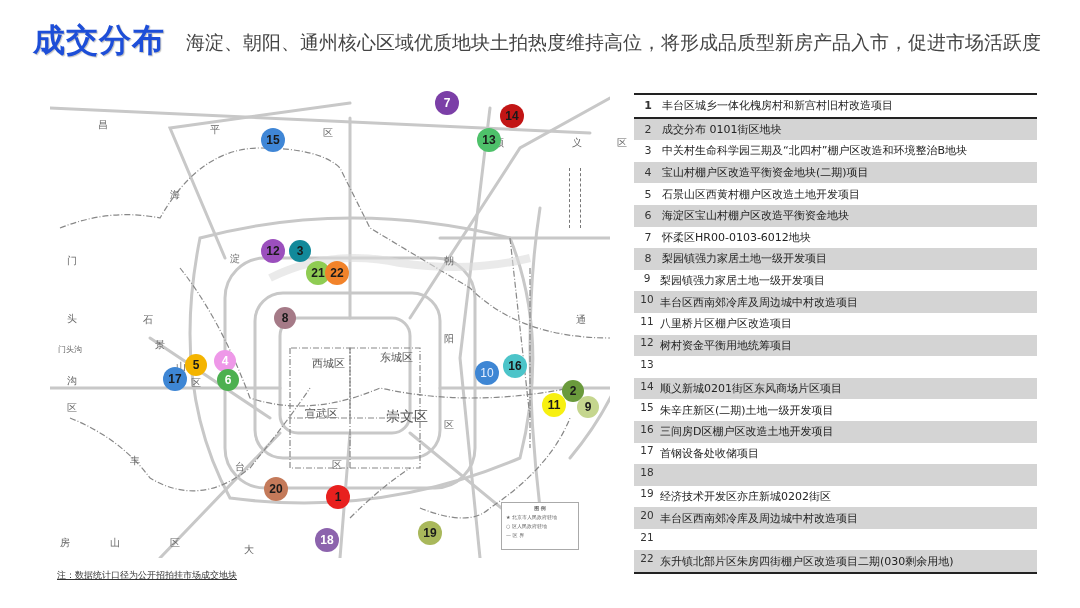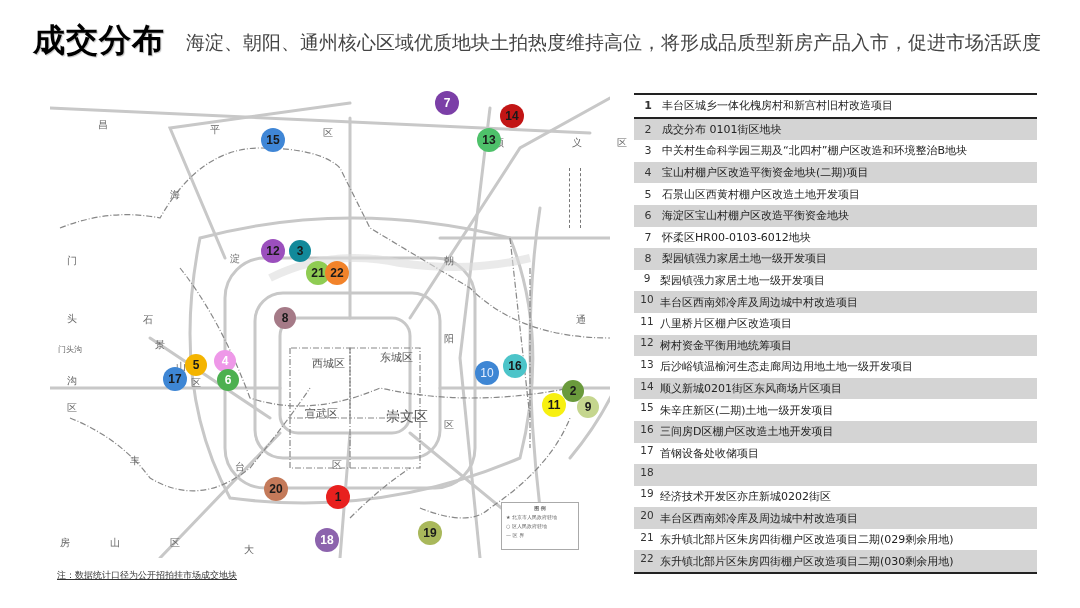--- a/index.html
+++ b/index.html
@@ -1,21 +1,21 @@
 <!DOCTYPE html>
 <html><head>
 <meta charset="utf-8">
 <style>
   html, body { margin:0; padding:0; }
   body {
     width:1080px; height:608px; background:#ffffff; position:relative; overflow:hidden;
     font-family:"DejaVu Sans", "Liberation Sans", sans-serif;
   }
   .title {
-    position:absolute; left:33px; top:19px; font-size:32px; font-weight:bold; color:#000000;
+    position:absolute; left:33px; top:19px; font-size:32px; font-weight:bold; color:#1d4ed8;
     letter-spacing:1px; text-shadow:1px 1px 1px rgba(0,0,0,0.25);
   }
   .subtitle {
     position:absolute; left:186px; top:30px; font-size:19px; color:#444; white-space:nowrap;
   }
   .map {
     position:absolute; left:50px; top:88px; width:560px; height:470px;
   }
   .map svg { position:absolute; left:0; top:0; }
   .marker {
@@ -210,21 +210,20 @@
   <div class="row">
       <span class="num low">11</span>
       <span class="txt">八里桥片区棚户区改造项目</span>
     </div>
   <div class="row shade">
       <span class="num low">12</span>
       <span class="txt">树村资金平衡用地统筹项目</span>
     </div>
   <div class="row">
       <span class="num low">13</span>
-      <span class="txt">后沙峪镇温榆河生态走廊周边用地土地一级开发项目</span>
     </div>
   <div class="row shade">
       <span class="num low">14</span>
       <span class="txt">顺义新城0201街区东风商场片区项目</span>
     </div>
   <div class="row">
       <span class="num low">15</span>
       <span class="txt">朱辛庄新区(二期)土地一级开发项目</span>
     </div>
   <div class="row shade">
@@ -241,19 +240,18 @@
   <div class="row">
       <span class="num low">19</span>
       <span class="txt">经济技术开发区亦庄新城0202街区</span>
     </div>
   <div class="row shade">
       <span class="num low">20</span>
       <span class="txt">丰台区西南郊冷库及周边城中村改造项目</span>
     </div>
   <div class="row">
       <span class="num low">21</span>
-      <span class="txt">东升镇北部片区朱房四街棚户区改造项目二期(029剩余用地)</span>
     </div>
   <div class="row shade">
       <span class="num low">22</span>
       <span class="txt">东升镇北部片区朱房四街棚户区改造项目二期(030剩余用地)</span>
     </div>
 </div>
 
 </body></html>

